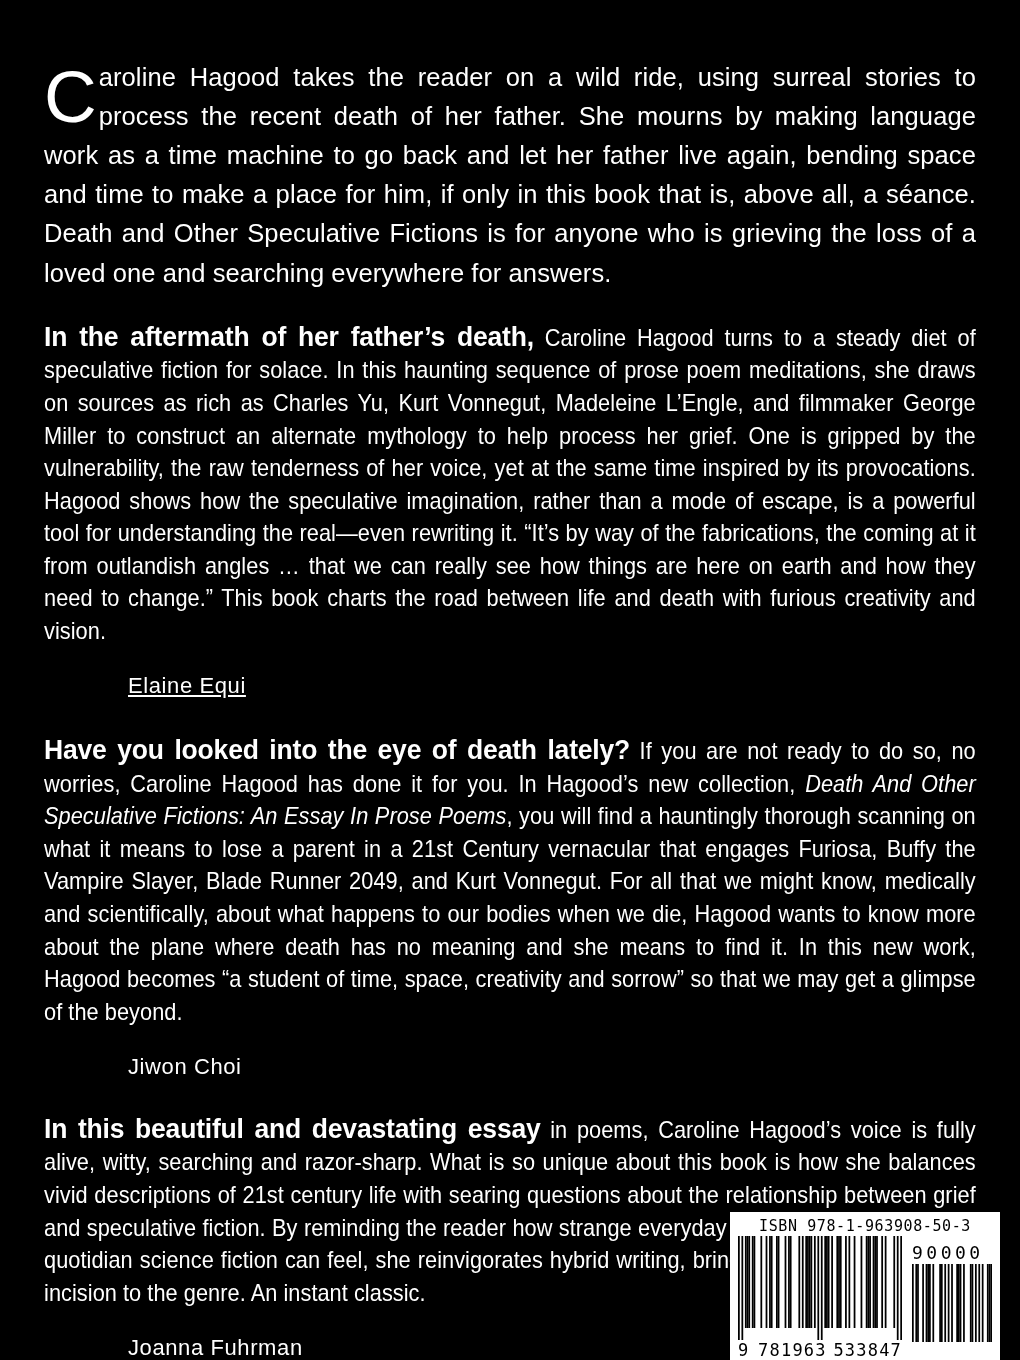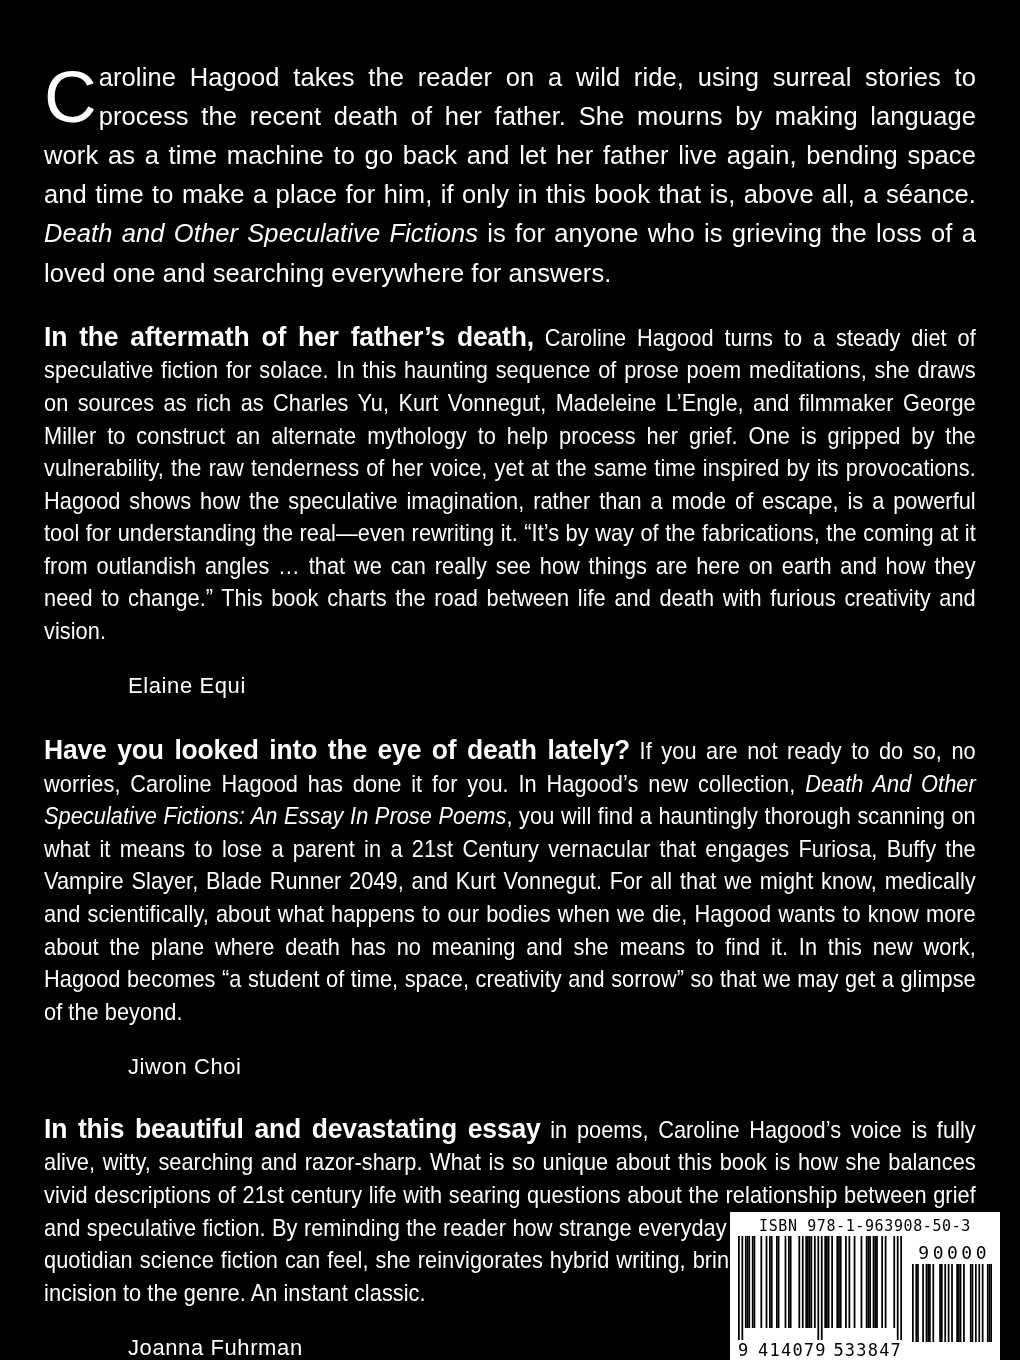--- a/index.html
+++ b/index.html
@@ -39,21 +39,20 @@
   .blurb-lead .dropcap {
     float: left;
     font-size: 73px;
     line-height: 62px;
     font-weight: 400;
     padding: 8px 2px 0 0;
     margin-right: 1px;
     letter-spacing: -1px;
   }
   .blurb-lead .ital {
-    font-style: italic;
   }
 
   
   .review {
     font-family: "Liberation Sans Narrow", "Liberation Sans", sans-serif;
     font-size: 23.4px;
     line-height: 32.6px;
     text-align: justify;
     text-justify: inter-word;
     letter-spacing: 0.05px;
@@ -78,21 +77,21 @@
   
   .attribution {
     font-family: "Liberation Sans", sans-serif;
     font-size: 22px;
     line-height: 30px;
     letter-spacing: 0.6px;
     padding-left: 84px;
     margin-top: 2px;
     font-weight: 400;
   }
-  .attr-1 { margin-top: 2px; }
+  .attr-1 { margin-top: 2px; text-decoration: underline; }
   .attr-2 { margin-top: 3px; }
   .attr-3 { margin-top: 3px; }
 
   
   .barcode-box {
     position: absolute;
     left: 730px;
     top: 1186px;
     width: 270px;
     height: 152px;
@@ -130,21 +129,20 @@
     flex: 1;
     display: flex;
     flex-direction: column;
     justify-content: flex-end;
     padding-bottom: 18px;
   }
   .addon-digits {
     font-family: "DejaVu Sans Mono", monospace;
     font-size: 18px;
     letter-spacing: 3.5px;
-    text-align: right;
     line-height: 18px;
     padding-right: 2px;
     height: 20px;
   }
   .bars {
     width: 100%;
     display: block;
   }
   .ean-main .bars { height: 104px; }
   .ean-addon .bars { height: 78px; }
@@ -233,21 +231,21 @@
             <rect x="136.379" y="0" width="1.761" height="92" fill="#000000"></rect>
             <rect x="138.105" y="0" width="1.761" height="92" fill="#000000"></rect>
             <rect x="143.284" y="0" width="1.761" height="92" fill="#000000"></rect>
             <rect x="146.737" y="0" width="1.761" height="92" fill="#000000"></rect>
             <rect x="155.368" y="0" width="1.761" height="92" fill="#000000"></rect>
             <rect x="158.821" y="0" width="1.761" height="104" fill="#000000"></rect>
             <rect x="162.274" y="0" width="1.761" height="104" fill="#000000"></rect>
           </svg>
         <div class="ean-digits">
           <span class="lead">9</span>
-          <span>414079</span>
+          <span>781963</span>
           <span>533847</span>
         </div>
       </div>
       <div class="ean-addon">
         <div class="addon-digits">90000</div>
         <svg class="bars" id="bars-addon" viewBox="0 0 96 78" preserveAspectRatio="none">
             <rect x="0.000" y="0" width="2.083" height="78" fill="#000000"></rect>
             <rect x="4.085" y="0" width="2.083" height="78" fill="#000000"></rect>
             <rect x="6.128" y="0" width="2.083" height="78" fill="#000000"></rect>
             <rect x="12.255" y="0" width="2.083" height="78" fill="#000000"></rect>

